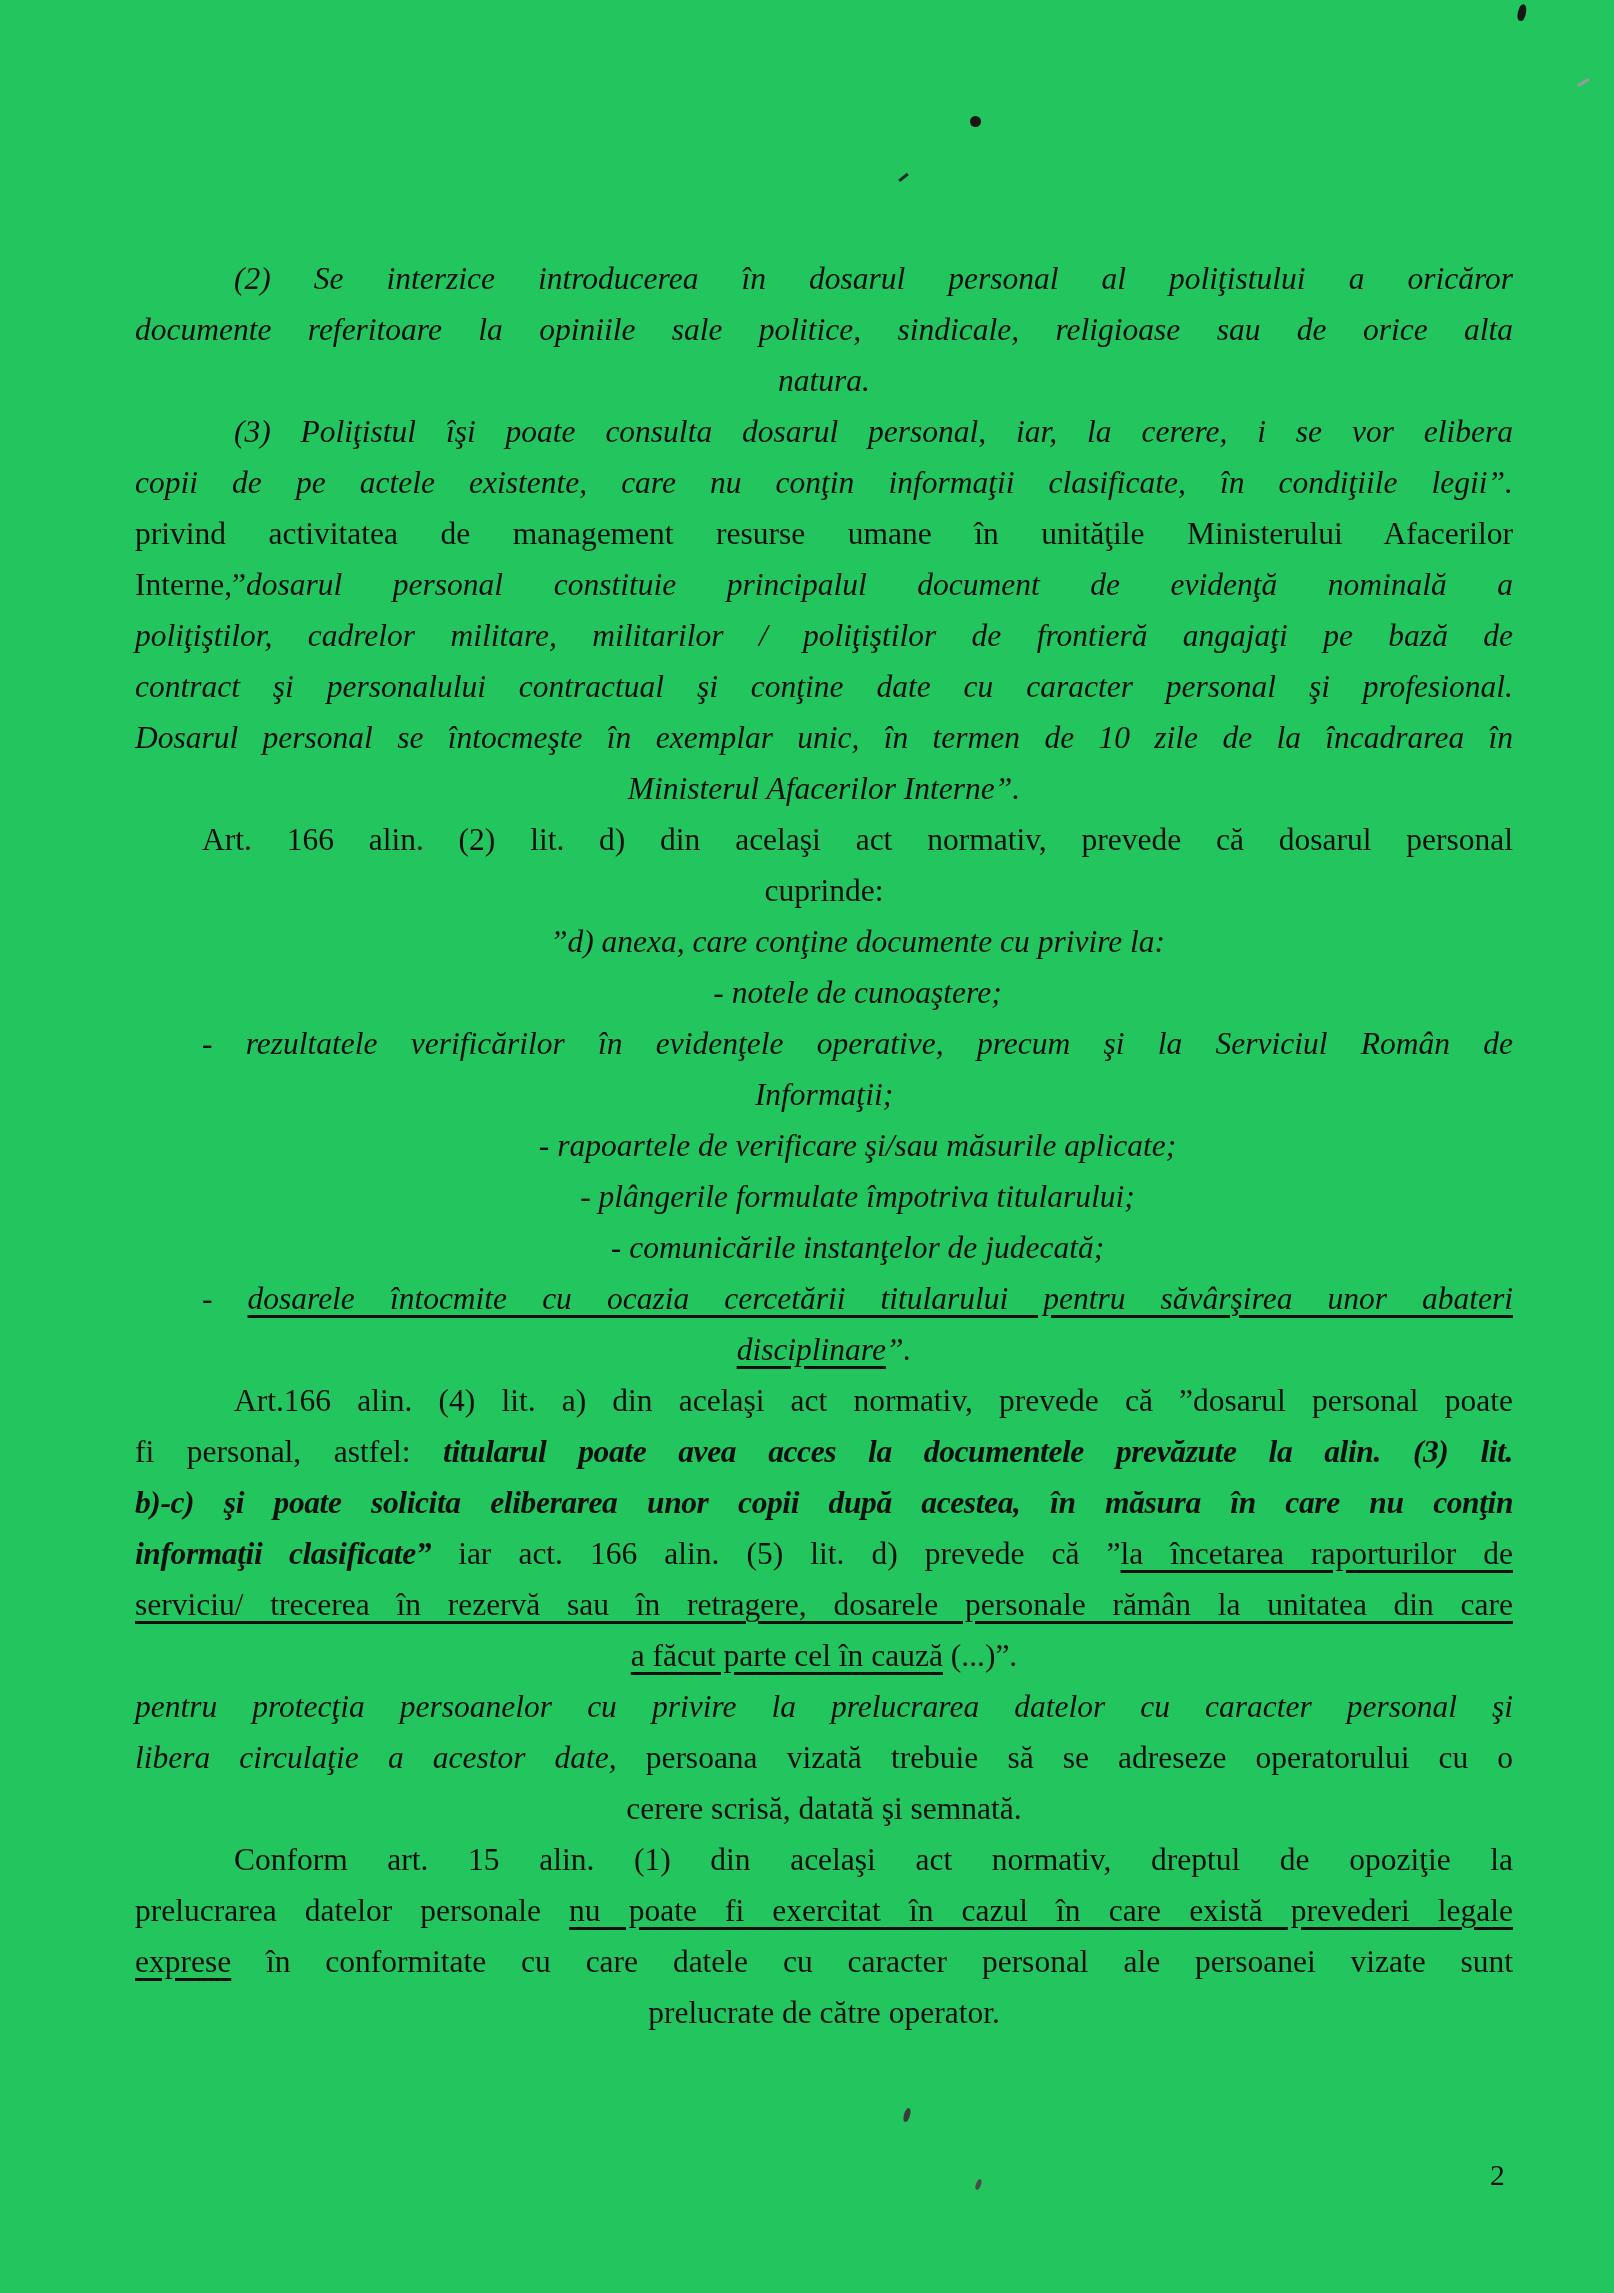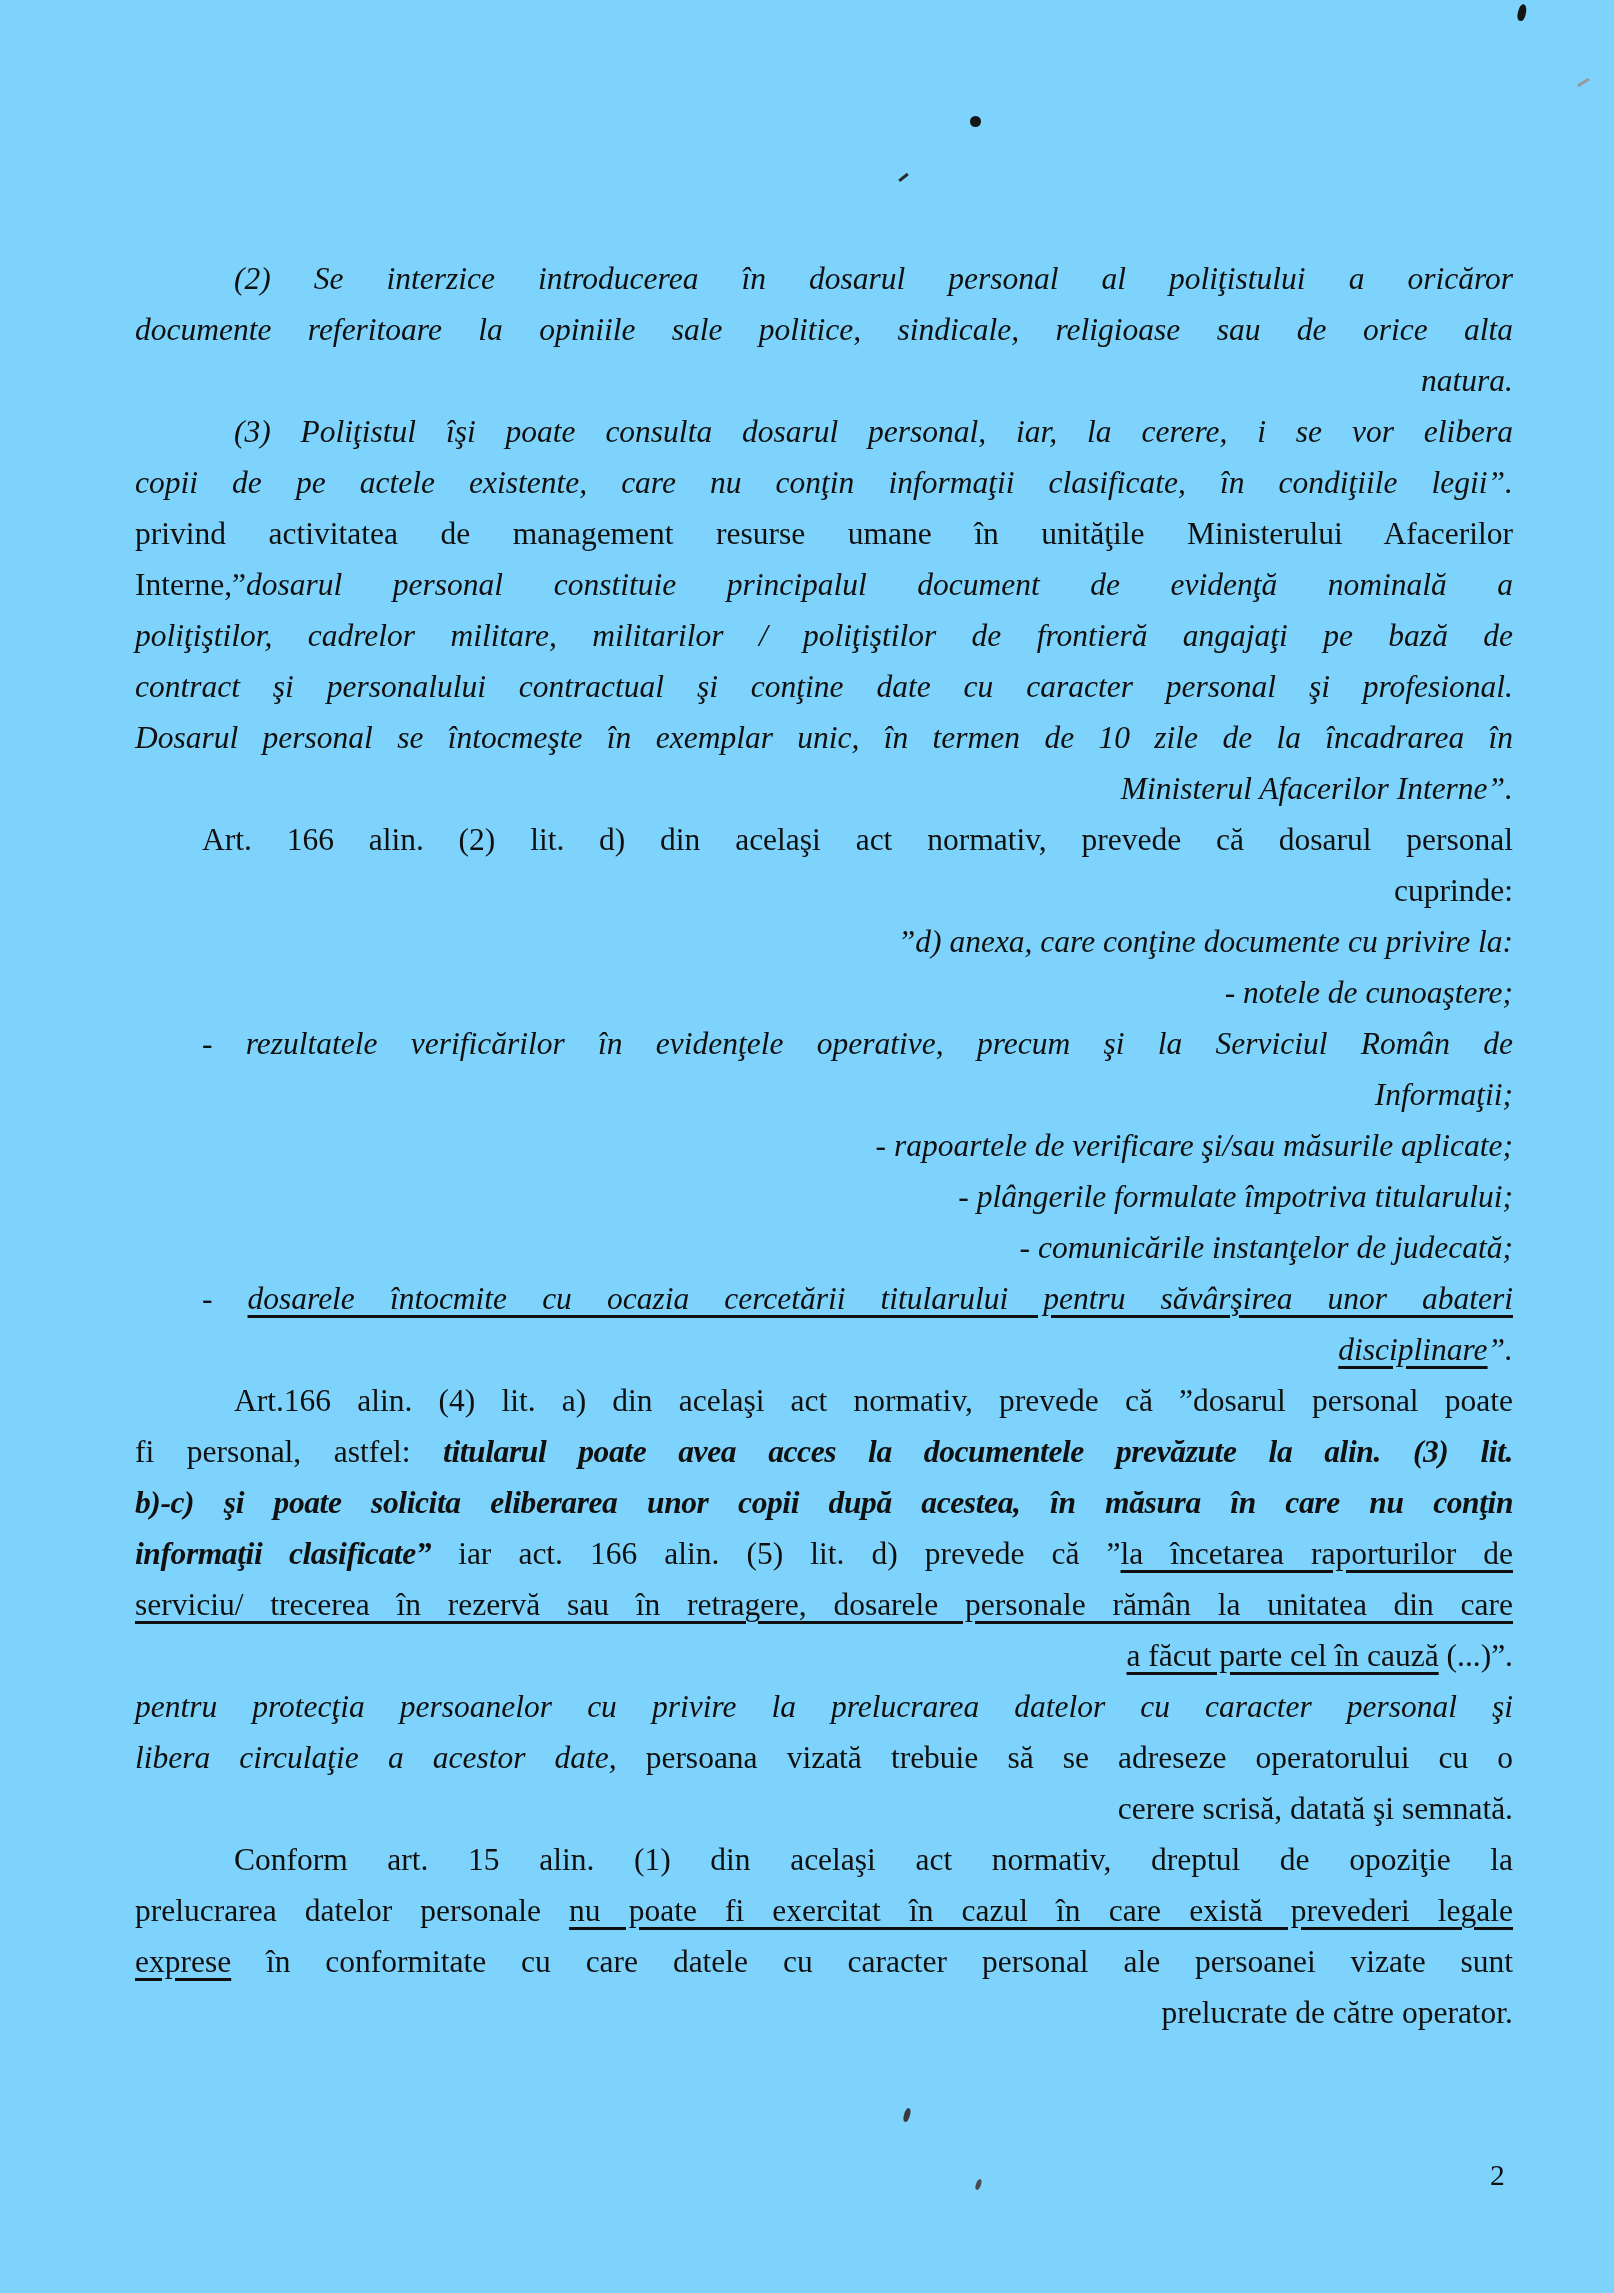--- a/index.html
+++ b/index.html
@@ -1,26 +1,26 @@
 <!DOCTYPE html>
 <html><head>
 <meta charset="utf-8">
 <title>Scanned document page</title>
 <style>
   html,body{margin:0;padding:0;}
   body{
     width:1615px;height:2293px;background:#ffffff;overflow:hidden;
     font-family:"Liberation Serif", serif;color:#101010;
   }
-  .page{position:relative;width:1615px;height:2293px;background:#7dd3fc;}
+  .page{position:relative;width:1615px;height:2293px;background:#22c55e;}
   .text-block{
     position:absolute;left:135px;top:253px;width:1378px;
     font-size:31.5px;line-height:51px;
   }
-  .ln{text-align:right;white-space:normal;}
+  .ln{text-align:center;white-space:normal;}
   .j{text-align:justify;text-align-last:justify;}
   .ip{text-indent:99px;}
   .il{text-indent:67px;}
   .it{font-style:italic;}
   .bi{font-style:italic;font-weight:700;letter-spacing:-0.4px;}
   .u{text-decoration:underline;text-decoration-thickness:2.6px;text-underline-offset:5.9px;margin-top:6px;}
   .pageno{position:absolute;left:1490px;top:2159px;font-size:29.6px;line-height:33px;}
   
   .speck{position:absolute;background:#151515;}
   .sp-quote-tr{left:1518px;top:3.9px;width:7.9px;height:16.7px;border-radius:60% 60% 50% 50%;transform:rotate(12deg);}

